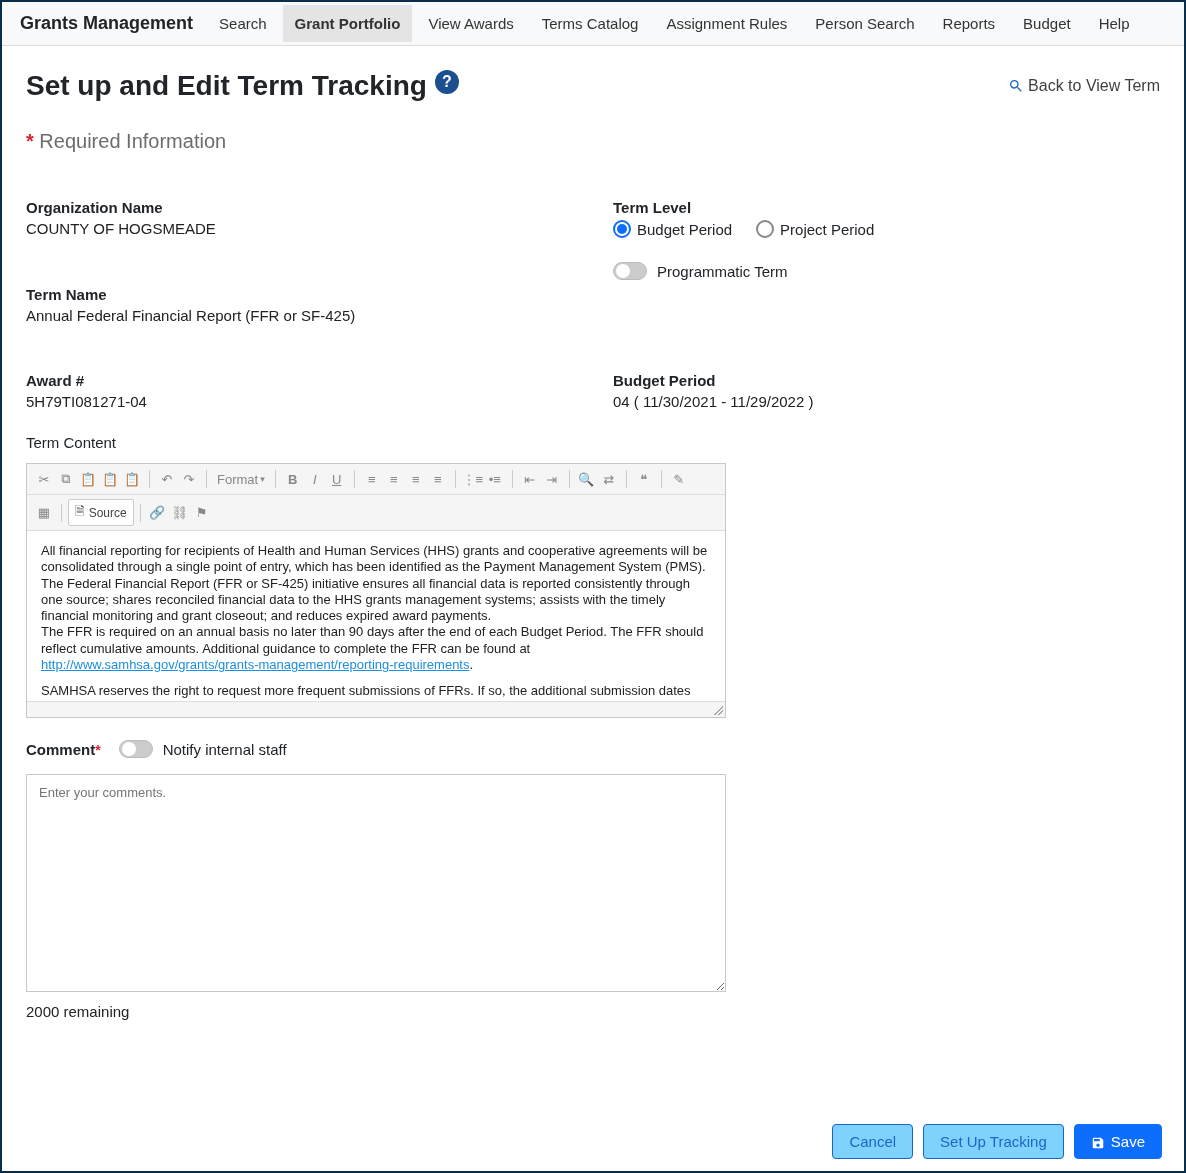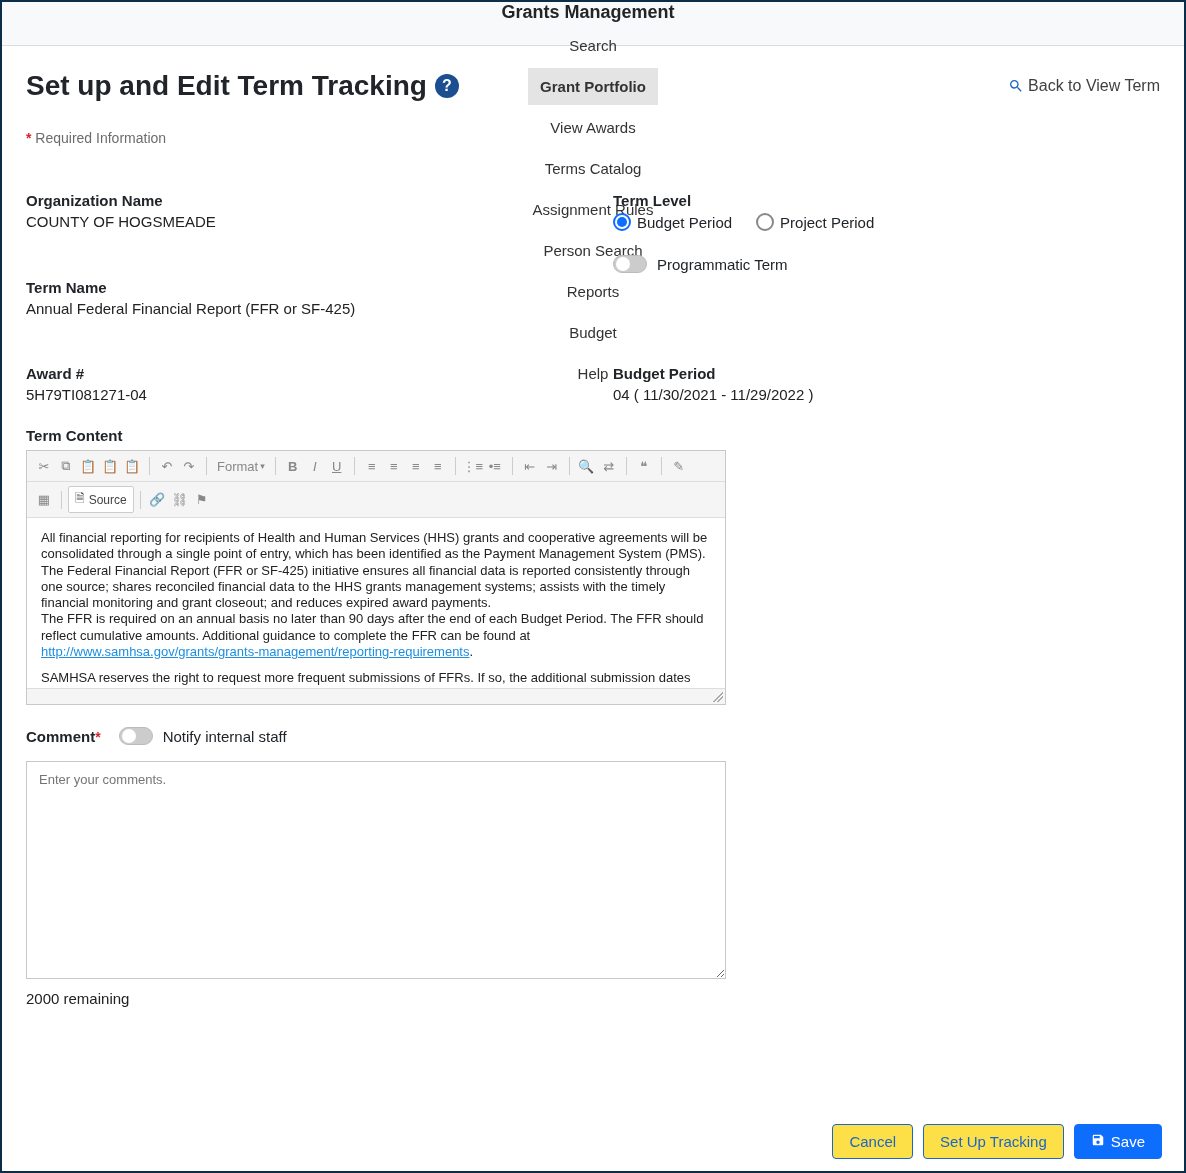--- a/index.html
+++ b/index.html
@@ -14,21 +14,20 @@
     overflow: hidden;
   }
   .topnav {
     display: flex;
     align-items: center;
     background: #f8f9fa;
     border-bottom: 1px solid #dcdcdc;
     padding: 0 18px;
     height: 44px;
     gap: 4px;
-    flex-direction: column;
   }
   .brand {
     font-weight: 700;
     font-size: 18px;
     margin-right: 10px;
   }
   .nav-item {
     padding: 10px 12px;
     font-size: 15px;
     color: #333;
@@ -44,21 +43,20 @@
   .title-row {
     display: flex;
     justify-content: space-between;
     align-items: center;
     margin-bottom: 28px;
   }
   h1 {
     font-size: 28px;
     font-weight: 600;
     display: flex;
-    align-items: center;
     gap: 8px;
   }
   .help-circle {
     display: inline-flex;
     width: 24px; height: 24px;
     border-radius: 50%;
     background: #1b4f8f;
     color: #fff;
     align-items: center;
     justify-content: center;
@@ -67,21 +65,21 @@
   }
   .back-link {
     color: #404040;
     font-size: 16px;
     display: flex;
     align-items: center;
     gap: 4px;
     cursor: pointer;
   }
   .back-link svg { width:16px; height:16px; fill:#1b66c9; }
-  .req-info { color: #6c6c6c; font-size: 14px; margin-bottom: 22px; }
+  .req-info { color: #6c6c6c; font-size: 20px; margin-bottom: 22px; }
   .asterisk { color: #d9232d; font-weight: 700; }
   .two-col { display: flex; gap: 40px; margin-bottom: 24px; }
   .col { flex: 1; }
   .field-label { font-weight: 700; font-size: 15px; margin-bottom: 4px; margin-top: 24px; }
   .field-value { font-size: 15px; color: #222; }
   .radio-row { display: flex; gap: 24px; align-items: center; margin-top: 4px; }
   .radio-item { display: flex; align-items: center; gap: 6px; font-size: 15px; }
   .radio-outer {
     width: 18px; height: 18px; border-radius: 50%;
     border: 2px solid #0d6efd; display:inline-flex;
@@ -91,21 +89,21 @@
   .radio-inner { width: 10px; height: 10px; border-radius:50%; background:#0d6efd; }
   .toggle-row { display:flex; align-items:center; gap:10px; font-size:15px; }
   .toggle {
     width: 34px; height: 18px; border-radius: 10px;
     background:#ccc; border:1px solid #bbb; position:relative;
   }
   .toggle::after {
     content:""; position:absolute; width:14px; height:14px; border-radius:50%;
     background:#fff; top:1px; left:2px;
   }
-  .section-label { font-weight:700; font-size:15px; margin-top:10px; margin-bottom:6px; }
+  .section-label { font-weight:400; font-size:15px; margin-top:10px; margin-bottom:12px; }
   .editor {
     border: 1px solid #c8c8c8;
     width: 700px;
   }
   .toolbar {
     background: #f5f5f5;
     border-bottom: 1px solid #ddd;
     padding: 4px 6px;
     display: flex;
     flex-wrap: wrap;
@@ -169,25 +167,25 @@
     position: absolute;
     bottom: 14px; right: 24px;
     display:flex; gap:10px;
   }
   .btn {
     padding: 8px 16px;
     font-size: 15px;
     border-radius: 4px;
     cursor:pointer;
     border:1px solid #1b66c9;
-    background:#fde047; color:#1b66c9;
+    background:#7dd3fc; color:#1b66c9;
   }
   .btn.primary {
     background:#0d6efd; color:#fff; border-color:#0d6efd;
-    display:inline-flex; align-items:flex-start; gap:6px;
+    display:inline-flex; align-items:flex-end; gap:6px;
   }
   .save-icon { width:14px; height:14px; fill:#fff; }
 </style>
 </head>
 <body>
 
 <div class="topnav">
   <div class="brand">Grants Management</div>
   <div class="nav-item">Search</div>
   <div class="nav-item active">Grant Portfolio</div>

